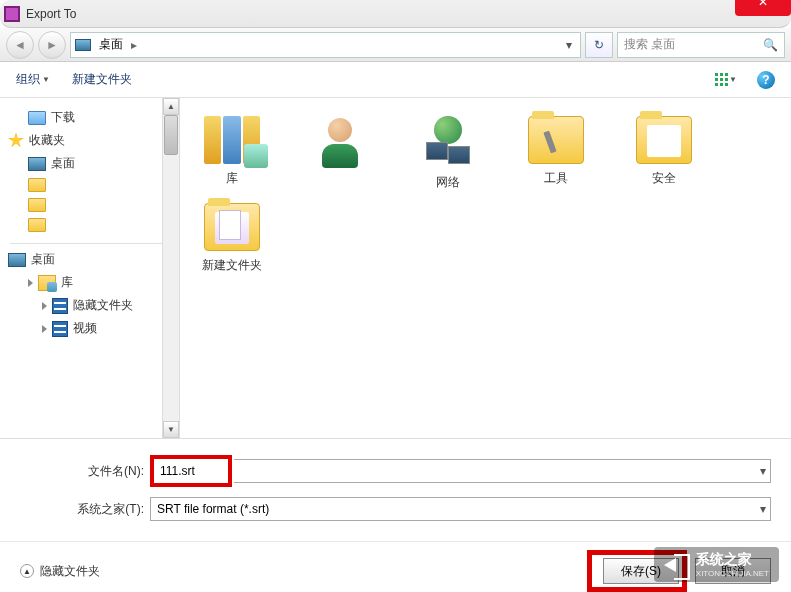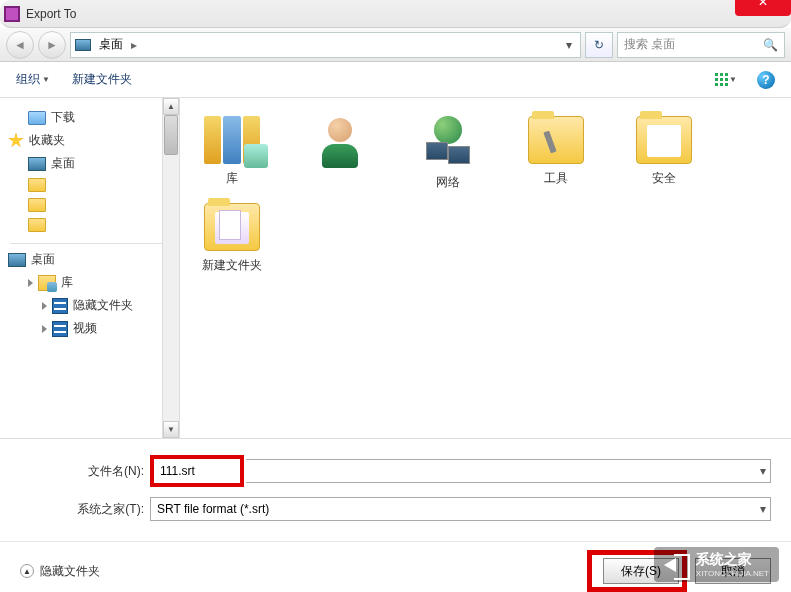--- a/index.html
+++ b/index.html
@@ -279,21 +279,21 @@
         <span class="grid-label">新建文件夹</span>
       </div>
     </div>
   </div>
 </div>
 
 <div class="bottom-panel">
   <div class="form-row">
     <div class="form-label">文件名(N):</div>
     <div class="highlight-box" style="margin-right:2px">
-      <div class="form-field" style="width:86px;border:none;height:24px">
+      <div class="form-field" style="width:74px;border:none;height:24px">
         <span>111.srt</span>
       </div>
     </div>
     <div class="form-field" style="border-left:none">
       <span class="drop-arrow">▾</span>
     </div>
   </div>
   <div class="form-row">
     <div class="form-label">系统之家(T):</div>
     <div class="form-field">

